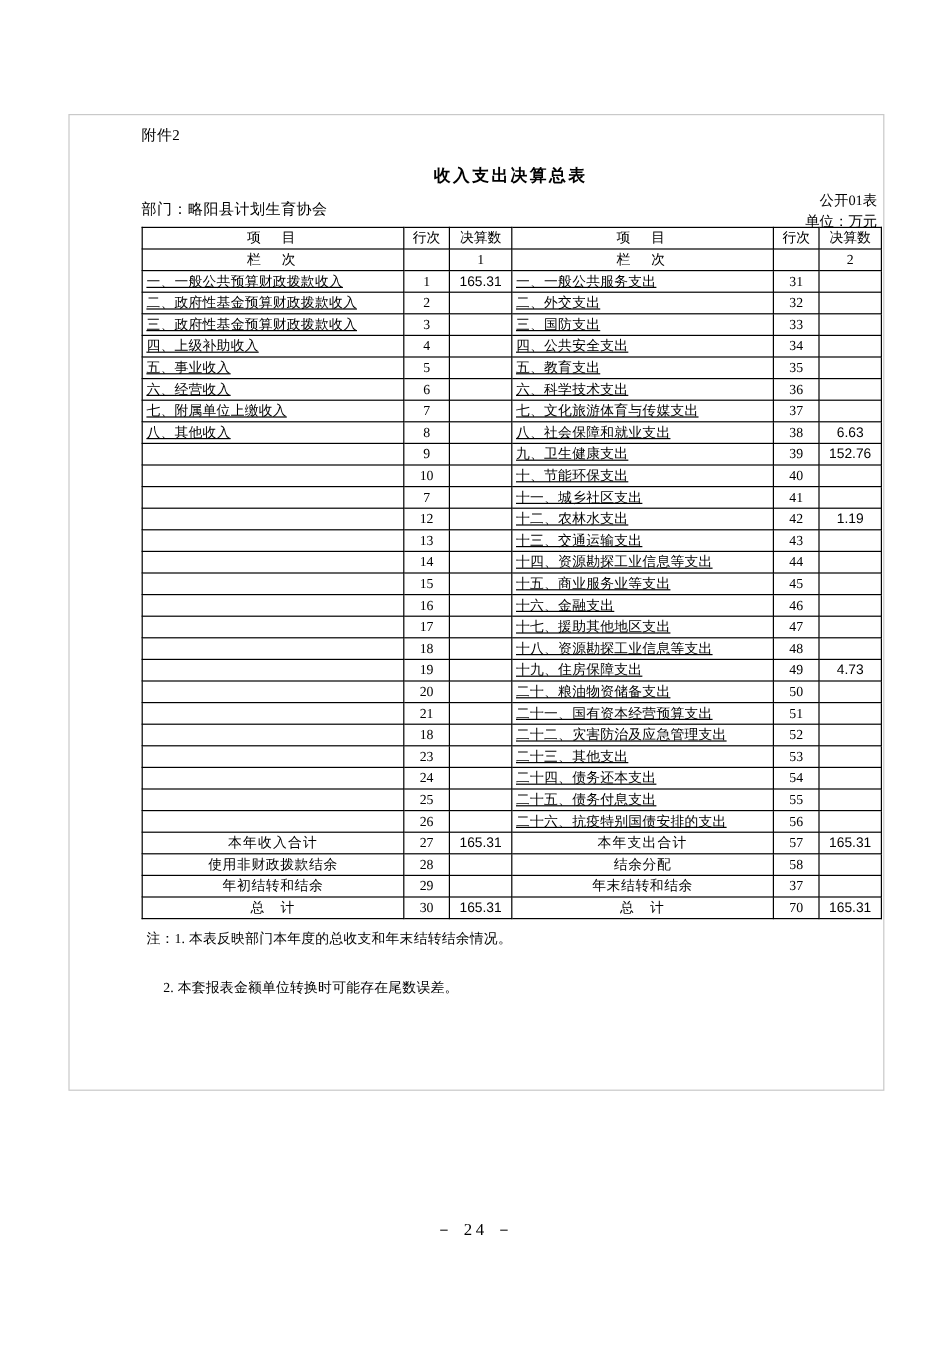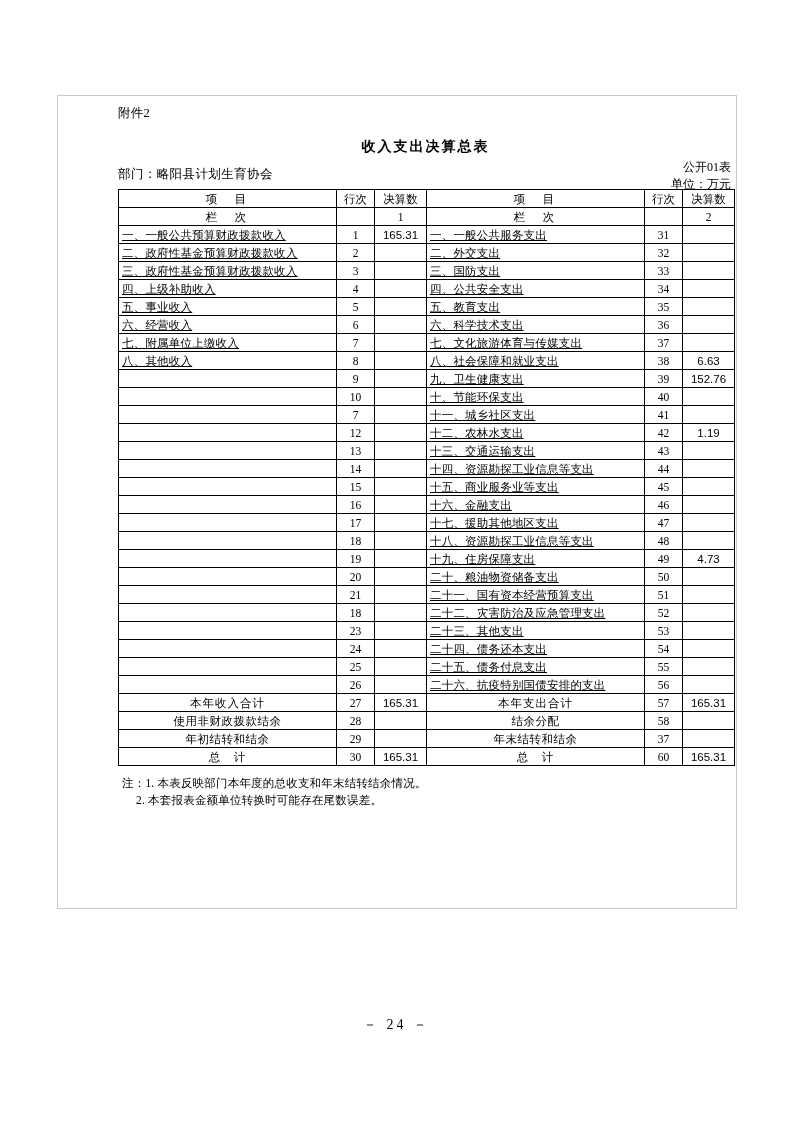--- a/index.html
+++ b/index.html
@@ -86,21 +86,21 @@
   .bold   { font-weight: bold; }
   .total-lbl { text-align: center; font-weight: bold; letter-spacing: 1px; }
   .sub-lbl   { text-align: center; letter-spacing: 0.5px; }
   .notes {
     margin-top: 9px;
     font-size: 11.5px;
     line-height: 17px;
     padding-left: 4px;
   }
   .notes div { letter-spacing: 0.2px; }
-  .notes .n2 { padding-left: 14px; }
+  .notes .n2 { padding-left: 14px; margin-top: 24px; }
   .pagenum {
     position: absolute;
     width: 793px;
     top: 1016px;
     text-align: center;
     font-size: 14px;
     letter-spacing: 3px;
   }
   col.w-item { width: 218px; }
   col.w-row  { width: 38px; }
@@ -381,21 +381,21 @@
           <td class="c-val"></td>
           <td class="sub-lbl">年末结转和结余</td>
           <td class="c-num">37</td>
           <td class="c-val"></td>
         </tr>
         <tr>
           <td class="total-lbl">总　计</td>
           <td class="c-num bold">30</td>
           <td class="c-val bold">165.31</td>
           <td class="total-lbl">总　计</td>
-          <td class="c-num bold">60</td>
+          <td class="c-num bold">70</td>
           <td class="c-val bold">165.31</td>
         </tr>
       </tbody>
     </table>
 
     <div class="notes">
       <div>注：1. 本表反映部门本年度的总收支和年末结转结余情况。</div>
       <div class="n2">2. 本套报表金额单位转换时可能存在尾数误差。</div>
     </div>
   </div>

